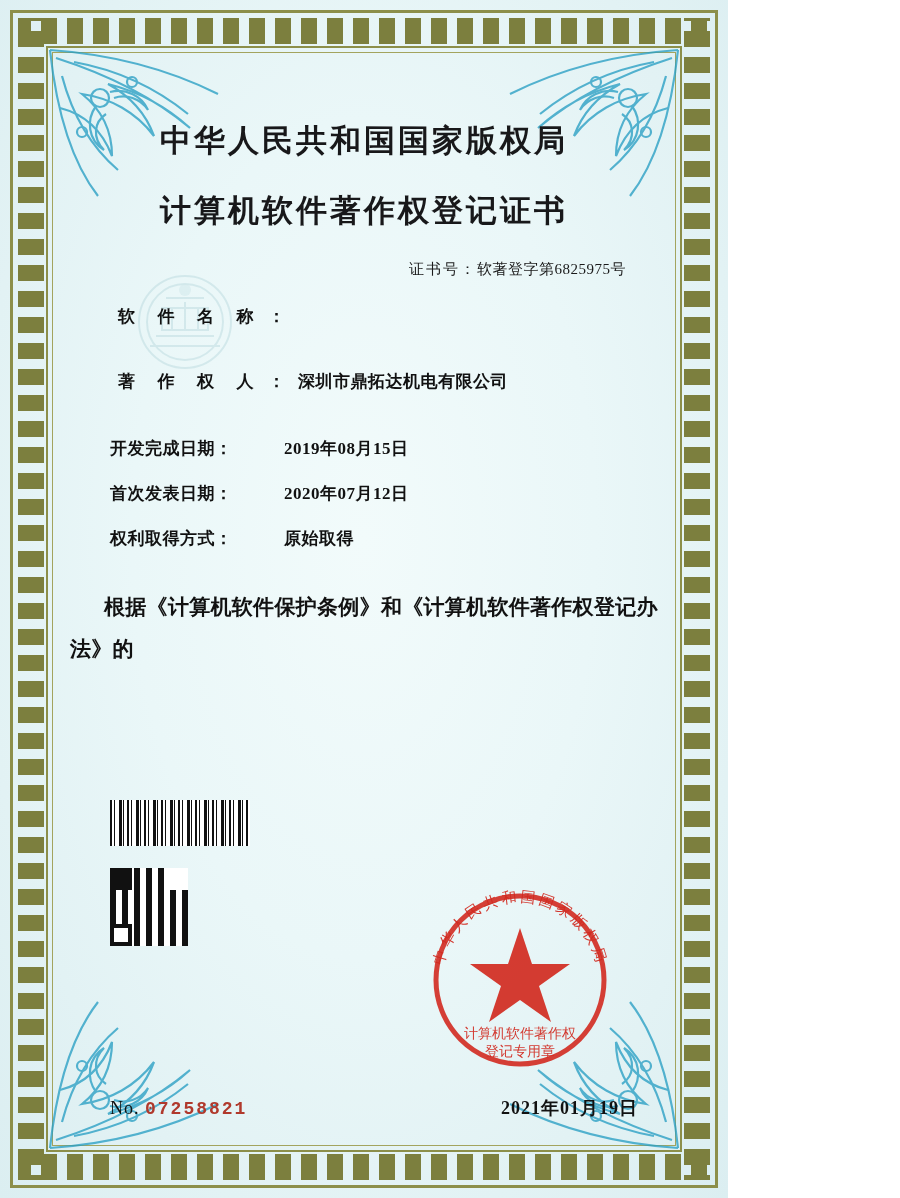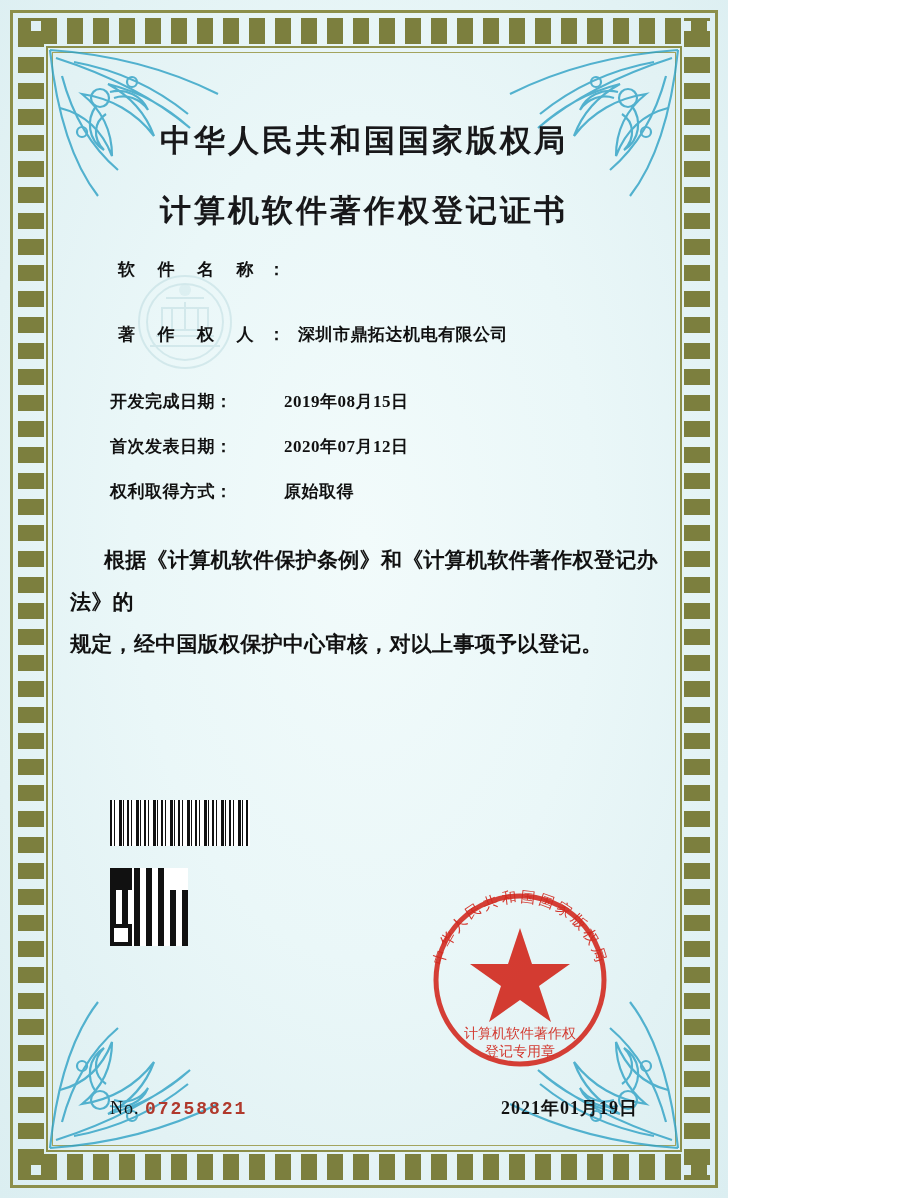--- a/index.html
+++ b/index.html
@@ -310,20 +310,23 @@
       <path d="M56,48 h38"></path>
     </g>
     <circle cx="75" cy="40" r="6" fill="#9dc8cf" opacity="0.6"></circle>
   </svg>
 
   <div class="content">
 
     <div class="title-main">中华人民共和国国家版权局</div>
     <div class="title-sub">计算机软件著作权登记证书</div>
 
+    <div class="cert-no">
+      <span class="label">证书号：</span><span>软著登字第6825975号</span>
+    </div>
 
     <div class="field-block">
       <div class="field-row">
         <span class="field-label spaced">软件名称</span>
         <span class="field-label" style="width:16px;flex:0 0 16px;">：</span>
       </div>
 
       <div class="spacer-lg"></div>
 
       <div class="field-row">
@@ -343,21 +346,20 @@
         <span class="field-value">2020年07月12日</span>
       </div>
       <div class="field-row">
         <span class="field-label">权利取得方式：</span>
         <span class="field-value">原始取得</span>
       </div>
     </div>
 
     <div class="paragraph">
       <span class="indent">根据《计算机软件保护条例》和《计算机软件著作权登记办法》的</span>
-      <span>规定，经中国版权保护中心审核，对以上事项予以登记。</span>
     </div>
   </div>
 
   <div class="codes">
     <div class="barcode"></div>
     <div class="qr"></div>
   </div>
 
   <svg class="seal" viewBox="0 0 200 200">
     <defs>

